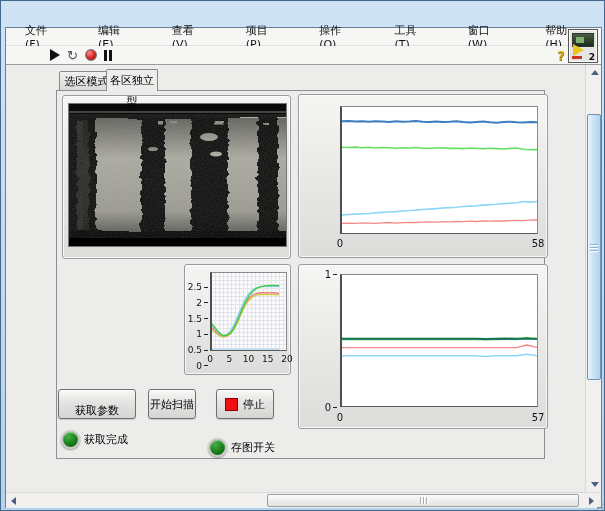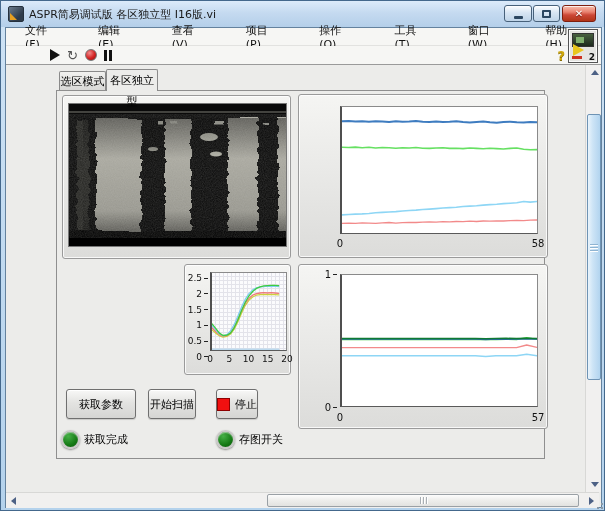--- a/index.html
+++ b/index.html
@@ -49,21 +49,21 @@
   .vi-screen::after { content:""; position:absolute; left:3px; top:3px; width:8px; height:6px; background:#7fae6d; }
   .vi-arrow { position:absolute; left:4px; bottom:6px; width:0; height:0;
     border-left:11px solid #e8c61e; border-top:6px solid transparent; border-bottom:6px solid transparent; }
   .vi-red { position:absolute; left:3px; bottom:3px; width:10px; height:3px; background:#cc3322; }
   .vi-badge { position:absolute; right:2px; bottom:0px; font-size:9px; font-weight:bold; color:#111; }
   
   .front-panel { position:absolute; left:0; top:37px; width:579px; height:427px; background:#ececea; }
   
   .tab { position:absolute; font-size:11px; text-align:center; border:1px solid #8a8a8a;
     border-bottom:none; border-radius:2px 2px 0 0; line-height:19px; }
-  .tab-inactive { left:53px; top:43px; width:47px; height:19px;
+  .tab-inactive { left:53px; top:43px; width:55px; height:19px;
     background:linear-gradient(#f1f1ef,#d9d9d7); z-index:1; }
   .tab-active { left:100px; top:41px; width:52px; height:22px; line-height:21px;
     background:#ececea; z-index:3; }
   .tab-page { position:absolute; left:50px; top:62px; width:489px; height:369px;
     border:1px solid #8f8f8f; background:#ececea; z-index:0; }
   
   .lv-panel { position:absolute; border:1px solid #9a9a9a; border-radius:3px;
     background:linear-gradient(#f5f5f3,#dcdcda); box-shadow:inset 0 0 0 1px rgba(255,255,255,.8); z-index:2; }
   
   #image-panel { left:56px; top:67px; width:229px; height:164px; }
@@ -82,38 +82,38 @@
   .xtick { width:0; display:flex; justify-content:center; white-space:nowrap; }
   #chart1 { left:292px; top:66px; width:250px; height:164px; }
   #chart1 .plot { left:41px; top:11px; width:198px; height:128px; }
   #chart1 .yticks { left:4px; top:11px; width:34px; height:128px; }
   #chart1 .xticks { left:41px; top:143px; width:198px; }
   #chart2 { left:178px; top:236px; width:107px; height:111px; }
   #chart2 .plot { left:25px; top:7px; width:77px; height:79px;
     background:
       repeating-linear-gradient(to right, transparent 0 3px, #e3e3ea 3px 4px),
       repeating-linear-gradient(to bottom, transparent 0 3px, #e3e3ea 3px 4px), #fbfbfd; }
-  #chart2 .yticks { left:0px; top:13px; width:23px; height:79px; font-size:9px; }
+  #chart2 .yticks { left:0px; top:22px; width:23px; height:79px; font-size:9px; }
   #chart2 .xticks { left:25px; top:89px; width:77px; font-size:9px; }
   #chart3 { left:292px; top:236px; width:250px; height:165px; }
   #chart3 .plot { left:41px; top:9px; width:198px; height:133px; }
   #chart3 .yticks { left:4px; top:9px; width:34px; height:133px; }
   #chart3 .xticks { left:41px; top:147px; width:198px; }
   
   .lv-btn { position:absolute; top:361px; height:30px; z-index:2;
     background:linear-gradient(#f8f8f7,#e3e3e1 45%,#d5d5d3); border:1px solid #6f6f6f; border-radius:3px;
     box-shadow:inset 0 1px 0 #fff, 0 1px 1px rgba(0,0,0,.15);
     font-size:11px; color:#000; display:flex; align-items:center; justify-content:center; gap:5px; cursor:default; }
-  #btn-get { left:60px; width:70px; }
+  #btn-get { left:52px; width:78px;align-items:flex-end; }
   #btn-scan { left:142px; width:48px; }
-  #btn-stop { left:210px; width:42px; }
+  #btn-stop { left:210px; width:58px; }
   .stop-square { width:13px; height:13px; background:#f01010; border:1px solid #8e0000; }
   
   .led-row-item { position:absolute; top:402px; display:flex; align-items:center; gap:4px; z-index:2; }
-  #led1 { left:55px; } #led2 { left:126px; } #led3 { left:210px; }
+  #led1 { left:55px; } #led2 { left:126px; } #led3 { left:202px;margin-top:8px; }
   .led { width:19px; height:19px; border-radius:50%;
     background:radial-gradient(circle at 35% 28%,#46b046,#157a15 60%,#0b570b);
     border:2px solid #c9c9c7; box-shadow:0 1px 2px rgba(0,0,0,.4), inset 0 1px 1px rgba(255,255,255,.5); }
   .led-label { font-size:11px; color:#000; }
   
   .vscroll { position:absolute; left:579px; top:37px; width:16px; height:427px; background:#f1f0ef;
     border-left:1px solid #d8d8d6; }
   .vthumb { position:absolute; left:1px; top:49px; width:14px; height:266px; border-radius:2px;
     background:linear-gradient(90deg,#e9f4fc,#cde4f6 40%,#b2d4ef); border:1px solid #6e93b4;
     display:flex; flex-direction:column; align-items:center; justify-content:center; gap:2px; }
@@ -132,33 +132,20 @@
   .hsb-btn { position:absolute; top:0; width:16px; height:16px; }
   .hsb-left { left:0; } .hsb-right { right:0; }
   .size-grip { position:absolute; right:1px; bottom:1px; width:10px; height:10px; }
   .size-grip i { position:absolute; width:2px; height:2px; background:#8a9aa8; }
 </style>
 </head>
 <body>
 
 <div id="window">
 
-  <div class="titlebar">
-    <div class="app-icon"></div>
-    <div class="title-text">ASPR简易调试版 各区独立型 I16版.vi</div>
-    <div class="win-btn btn-min">
-        <div class="glyph-min"></div>
-      </div>
-    <div class="win-btn btn-max">
-        <div class="glyph-max"></div>
-      </div>
-    <div class="win-btn btn-close">
-        <span class="glyph-close">✕</span>
-      </div>
-  </div>
 
   <div class="client">
 
     <div class="menubar">
         <span class="menu-item">文件(F)</span>
         <span class="menu-item">编辑(E)</span>
         <span class="menu-item">查看(V)</span>
         <span class="menu-item">项目(P)</span>
         <span class="menu-item">操作(O)</span>
         <span class="menu-item">工具(T)</span>

